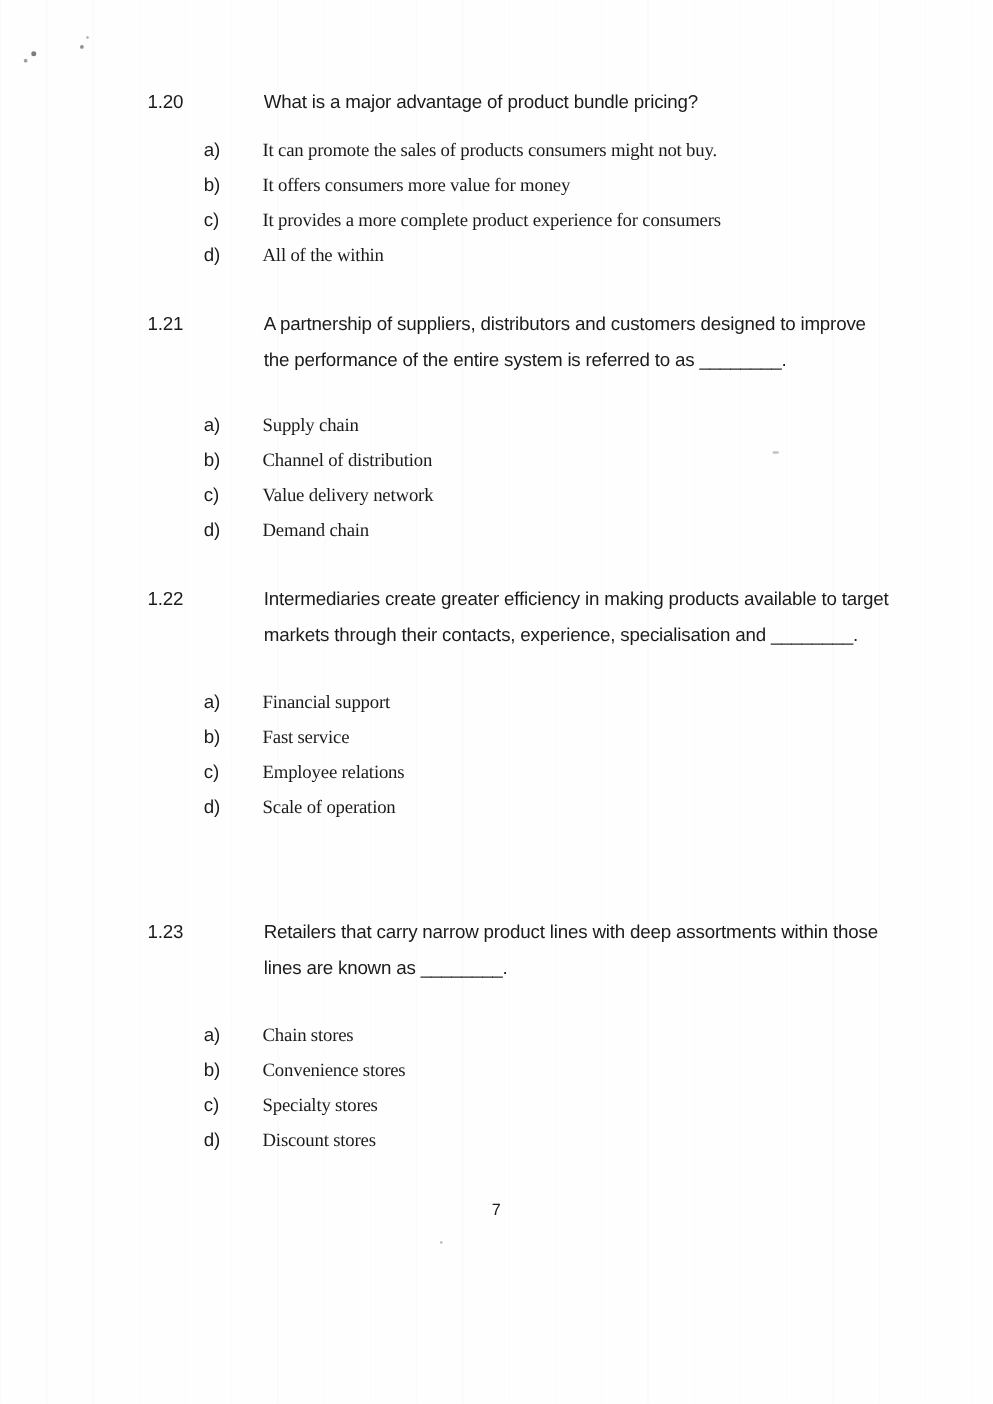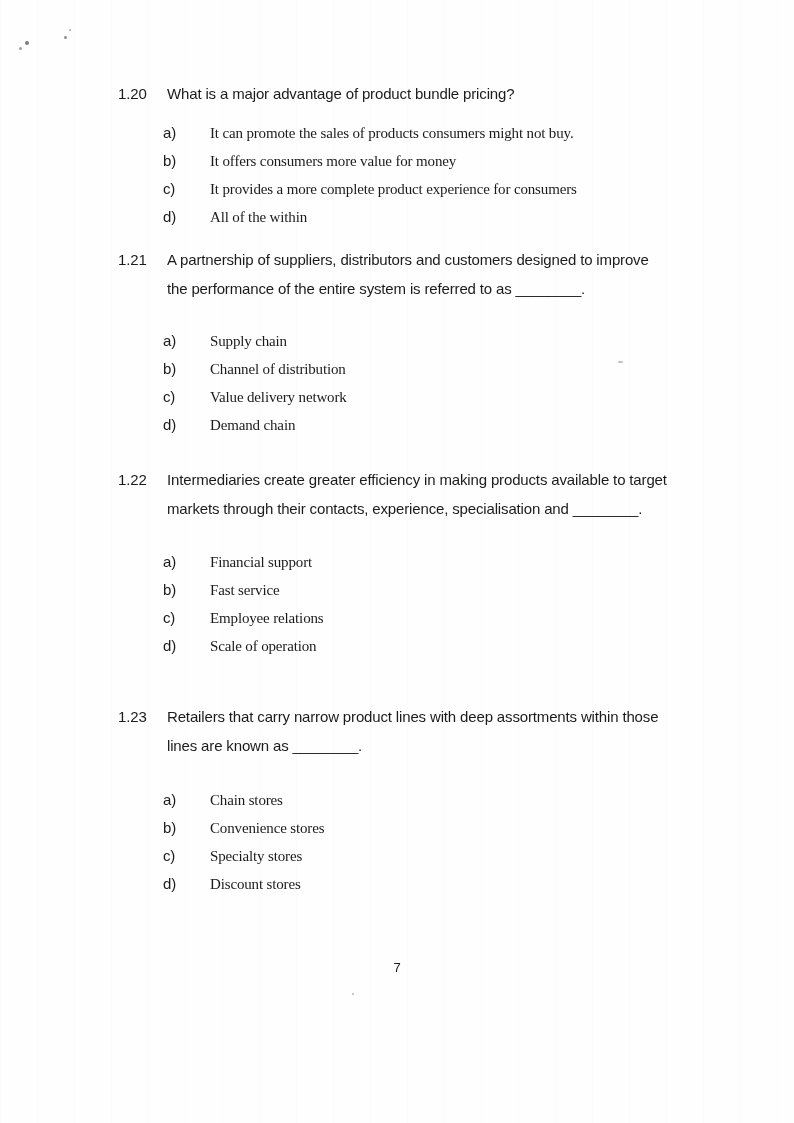--- a/index.html
+++ b/index.html
@@ -31,20 +31,21 @@
     align-items: flex-start;
   }
   .q-num {
     width: 49px;
     flex: 0 0 49px;
     font-size: 15px;
     line-height: 29px;
   }
   .q-lines {
     flex: 1 1 auto;
+    margin-left: 44px;
   }
   .q-line {
     font-size: 15px;
     line-height: 29px;
     white-space: nowrap;
   }
   .q-options {
     margin-left: 45px;
   }
   .option-row {
@@ -89,21 +90,21 @@
 
 <div class="page">
 
   <span class="artifact a1"></span>
   <span class="artifact a2"></span>
   <span class="artifact a3"></span>
   <span class="artifact a4"></span>
   <span class="artifact a5"></span>
   <span class="artifact a6"></span>
 
-  <section class="question" style="top:79px">
+  <section class="question" style="top:67px">
     <div class="q-head">
       <div class="q-num">1.20</div>
       <div class="q-lines">
         <div class="q-line">What is a major advantage of product bundle pricing?</div>
       </div>
     </div>
     <div class="q-options" style="margin-top:11px">
       <div class="option-row">
         <div class="opt-letter">a)</div>
         <div class="opt-text">It can promote the sales of products consumers might not buy.</div>
@@ -172,21 +173,21 @@
         <div class="opt-letter">c)</div>
         <div class="opt-text">Employee relations</div>
       </div>
       <div class="option-row">
         <div class="opt-letter">d)</div>
         <div class="opt-text">Scale of operation</div>
       </div>
     </div>
   </section>
 
-  <section class="question" style="top:702px">
+  <section class="question" style="top:731px">
     <div class="q-head">
       <div class="q-num">1.23</div>
       <div class="q-lines">
         <div class="q-line">Retailers that carry narrow product lines with deep assortments within those</div>
         <div class="q-line">lines are known as ________.</div>
       </div>
     </div>
     <div class="q-options" style="margin-top:26px">
       <div class="option-row">
         <div class="opt-letter">a)</div>

